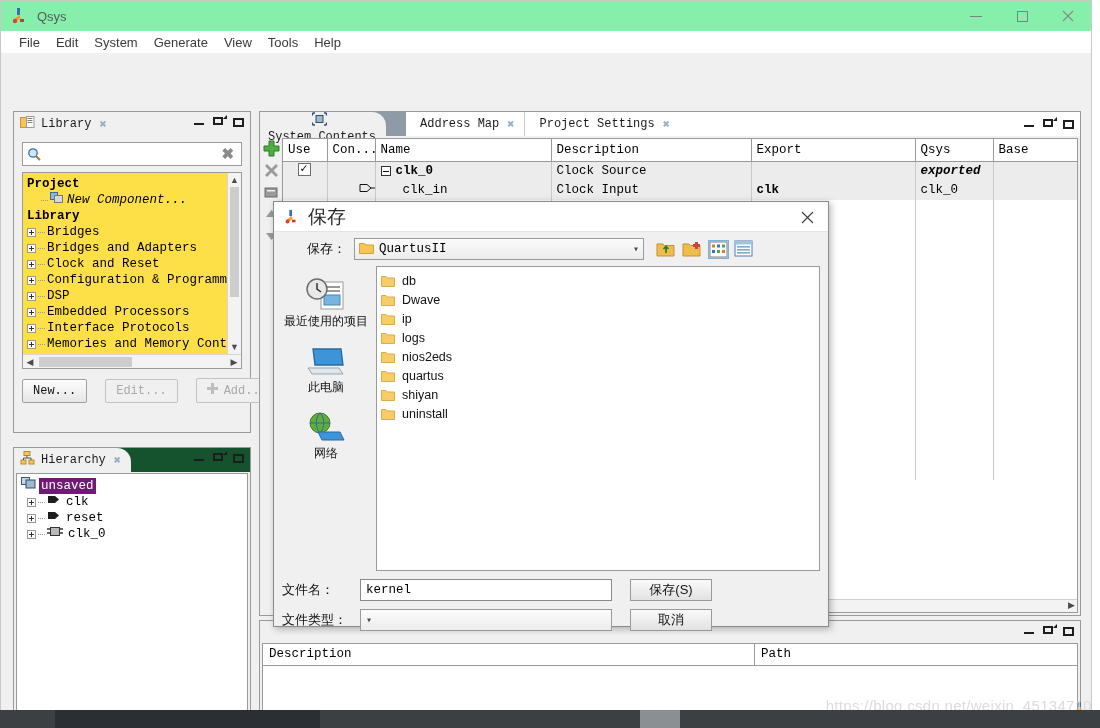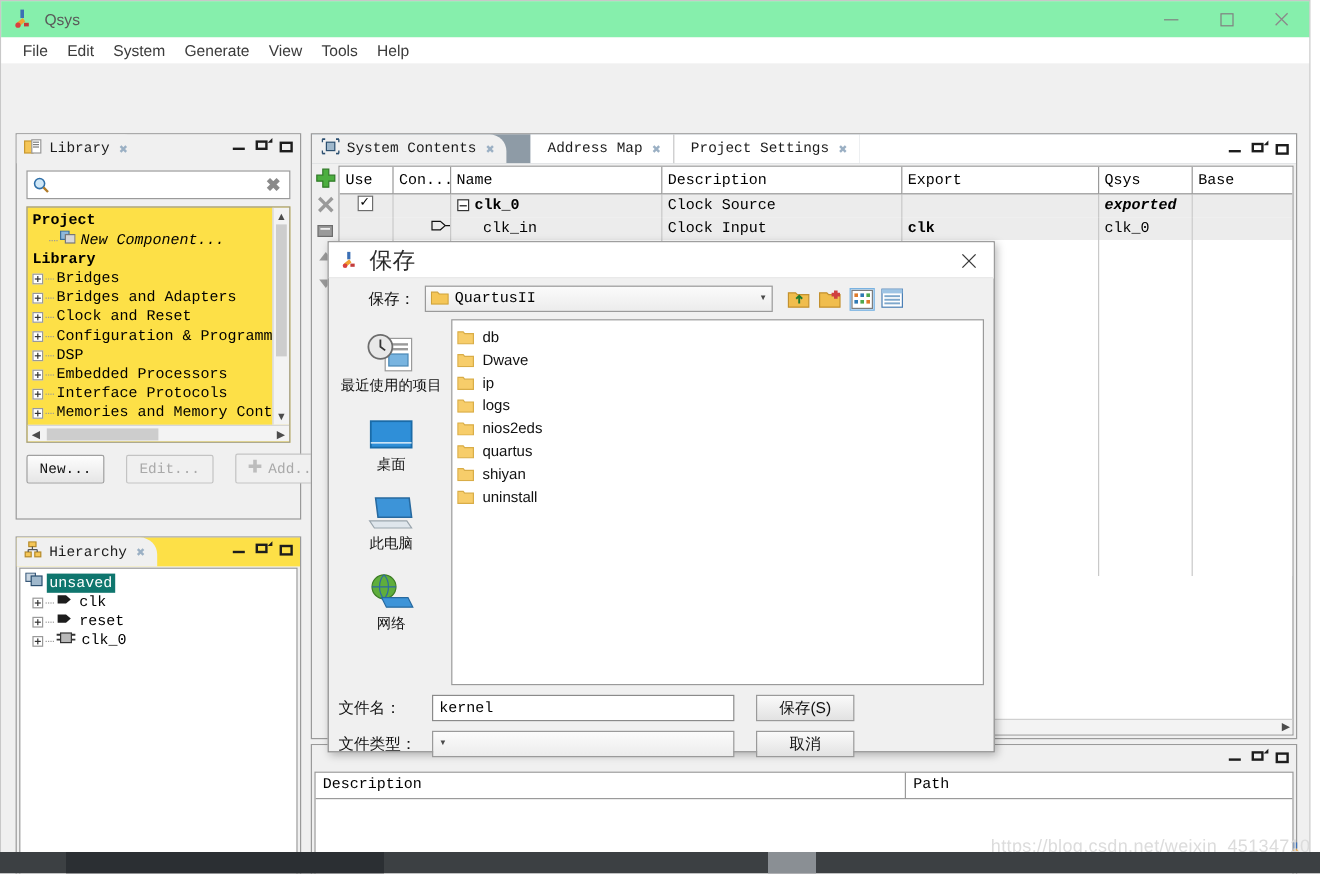--- a/index.html
+++ b/index.html
@@ -91,21 +91,21 @@
     background:linear-gradient(#fdfdfd,#e6e6e6); border:1px solid #a0a0a0;
     padding:4px 10px; color:#111; border-radius:2px;
   }
   .btn.dis { color:#a9a9a9; background:#f0f0f0; border-color:#c3c3c3; }
   
   #hierarchy { left:12px; top:394px; width:238px; height:318px; }
   .hier-body { margin:1px 2px 2px 2px; height:292px; border:1px solid #9a9a9a; background:#fff;
                padding:4px 4px; overflow:hidden;}
   .hnode { font-family:"Liberation Mono", monospace; font-size:12.5px; height:16px;
            line-height:16px; display:flex; align-items:center; white-space:nowrap; }
-  .hsel { background:#0f766e; color:#fff; padding:0 2px; }
+  .hsel { background:#701a75; color:#fff; padding:0 2px; }
   
   #syscontents { left:258px; top:58px; width:822px; height:505px; }
   .sc-main { display:flex; height:calc(100% - 24px); }
   .sc-toolbar { width:22px; background:#f0f0f0; padding-top:4px; display:flex;
                 flex-direction:column; align-items:center; gap:5px; }
   .sc-tool { width:17px; height:17px; position:relative; }
   .sc-table-wrap { flex:1; border:1px solid #9a9a9a; background:#fff; margin:2px 2px 2px 0;
                    overflow:hidden; position:relative; }
   table.sc { border-collapse:collapse; width:100%; table-layout:fixed;
              font-family:"Liberation Mono", monospace; font-size:12.5px; }
@@ -347,21 +347,21 @@
                   <path d="M4 0 H7 V4 H11 V7 H7 V11 H4 V7 H0 V4 H4 Z" fill="#bdbdbd"></path>
                 </svg>
             </span>
             <span>Add...</span>
           </div>
         </div>
       </div>
     </div>
 
     <div class="panel" id="hierarchy">
-      <div class="tabstrip" style="background:#fde047;">
+      <div class="tabstrip" style="background:#14532d;">
         <div class="tab active" style="background:#f0f0f0;">
           <span class="tab-ico">
             <svg width="15" height="14" viewBox="0 0 15 14">
               <rect x="4" y="0.5" width="6" height="4" fill="#f5c657" stroke="#b58a2a"></rect>
               <rect x="1" y="9" width="5" height="4" fill="#f5c657" stroke="#b58a2a"></rect>
               <rect x="9" y="9" width="5" height="4" fill="#f5c657" stroke="#b58a2a"></rect>
               <path d="M7 4.5 V7 M3.5 7 H11 M3.5 7 V9 M11 7 V9" stroke="#555" fill="none"></path>
             </svg>
           </span>
           <span style="font-family:'Liberation Mono',monospace;">Hierarchy</span>
@@ -419,21 +419,21 @@
               <path d="M0 3 H3.5 M0 7 H3.5 M12.5 3 H16 M12.5 7 H16" stroke="#333" stroke-width="1.6"></path>
             </svg>
           </span>
           <span>clk_0</span>
         </div>
       </div>
     </div>
 
     <div class="panel" id="syscontents">
       <div class="tabstrip">
-        <div class="tab active" style="padding-left:8px;">
+        <div class="tab active" style="padding-left:8px;flex-direction:column;">
           <span class="tab-ico">
             <svg width="15" height="14" viewBox="0 0 15 14">
               <rect x="4" y="3.5" width="7" height="7" fill="#9fb8cc" stroke="#2b4f70"></rect>
               <path d="M0.5 1 H3 M0.5 1 V3.5 M14.5 1 H12 M14.5 1 V3.5 M0.5 13 H3 M0.5 13 V10.5 M14.5 13 H12 M14.5 13 V10.5" stroke="#2b4f70" stroke-width="1.4" fill="none"></path>
             </svg>
           </span>
           <span>System Contents</span>
           <span class="tab-x">✖</span>
         </div>
         <div class="tab inactive" style="margin-left:20px;padding-left:14px;">
@@ -658,29 +658,20 @@
                 <rect x="20" y="8" width="16" height="2" fill="#9a9a9a"></rect>
                   <rect x="20" y="12" width="16" height="2" fill="#9a9a9a"></rect>
                 <rect x="20" y="17" width="16" height="10" fill="#78b4e0" stroke="#4a88b5"></rect>
                 <circle cx="13" cy="11" r="10" fill="#e8e8e8" stroke="#6d6d6d" stroke-width="1.5"></circle>
                 <path d="M13 5 V11 L17 14" stroke="#333" stroke-width="1.5" fill="none"></path>
               </svg>
             </div>
             <div class="ptxt">最近使用的项目</div>
           </div>
 
-          <div class="place">
-            <div class="pico">
-              <svg width="40" height="30" viewBox="0 0 40 30">
-                <rect x="3" y="3" width="34" height="22" fill="#2f8fd8" stroke="#1a6ba8" stroke-width="1.5"></rect>
-                <path d="M3 21 L37 21" stroke="#ffffff" stroke-width="1"></path>
-              </svg>
-            </div>
-            <div class="ptxt">桌面</div>
-          </div>
 
 
           <div class="place">
             <div class="pico">
               <svg width="42" height="32" viewBox="0 0 42 32">
                 <path d="M8 3 H36 L38 19 H10 Z" fill="#3d94d8" stroke="#27699f" stroke-width="1.3"></path>
                 <path d="M3 22 H34 L38 28 H7 Z" fill="#dfe6ec" stroke="#9aa5ad"></path>
               </svg>
             </div>
             <div class="ptxt">此电脑</div>

